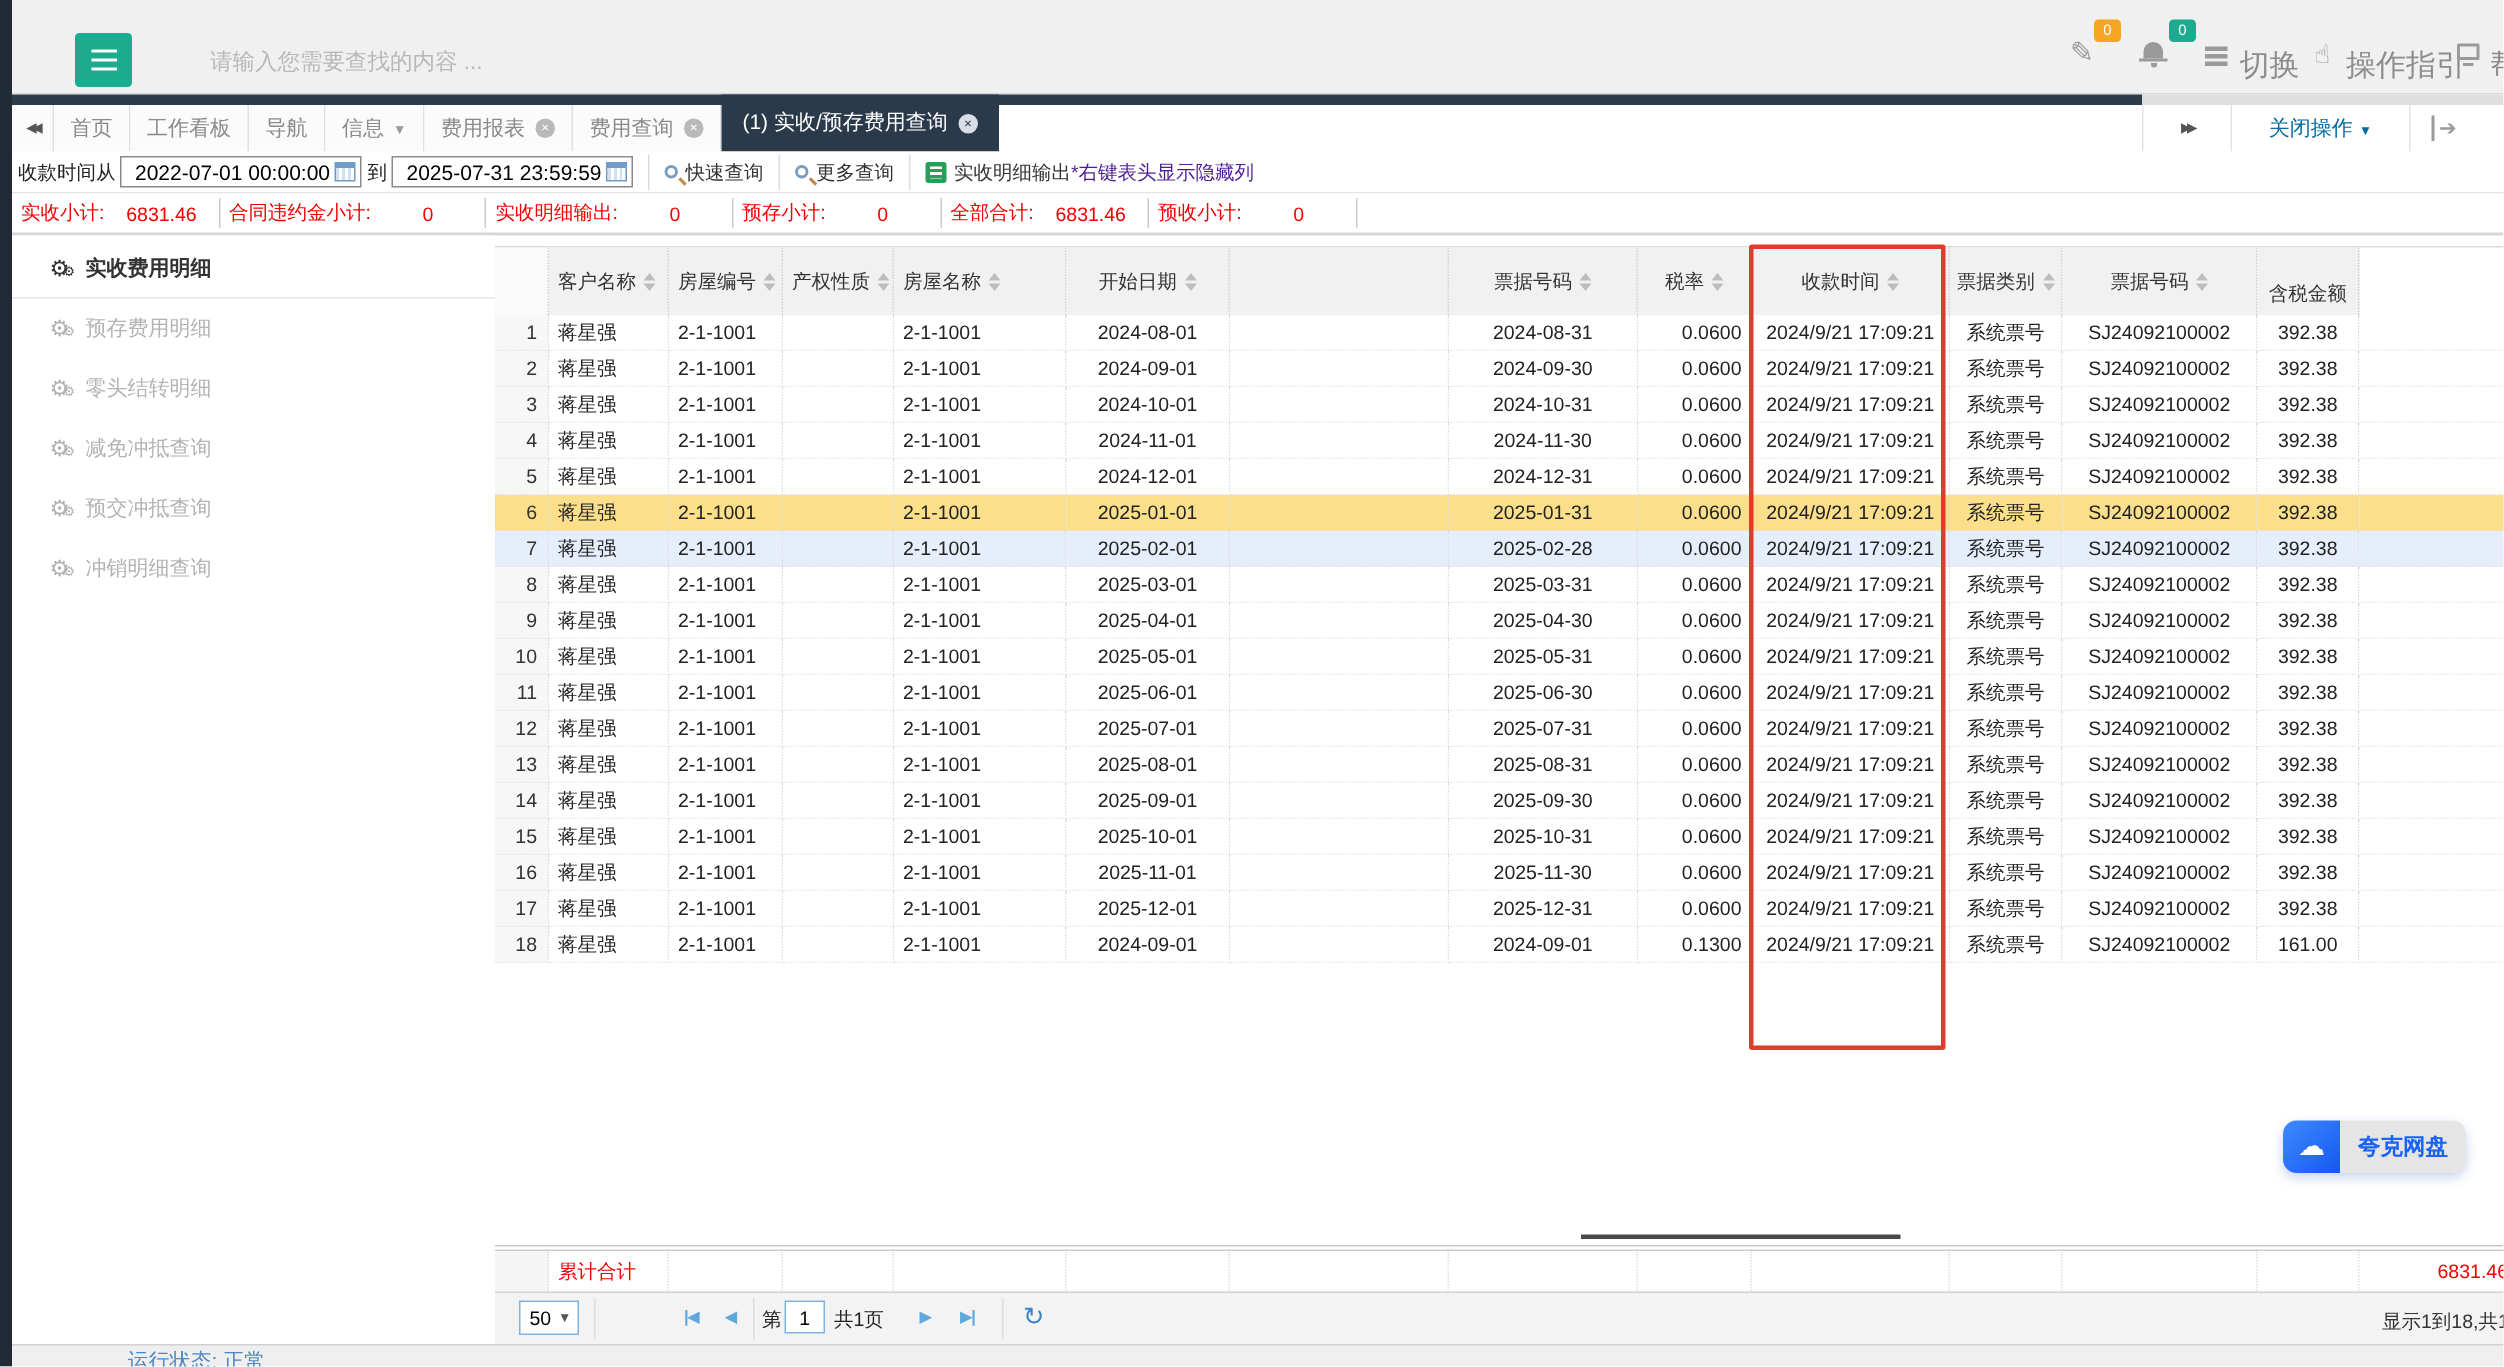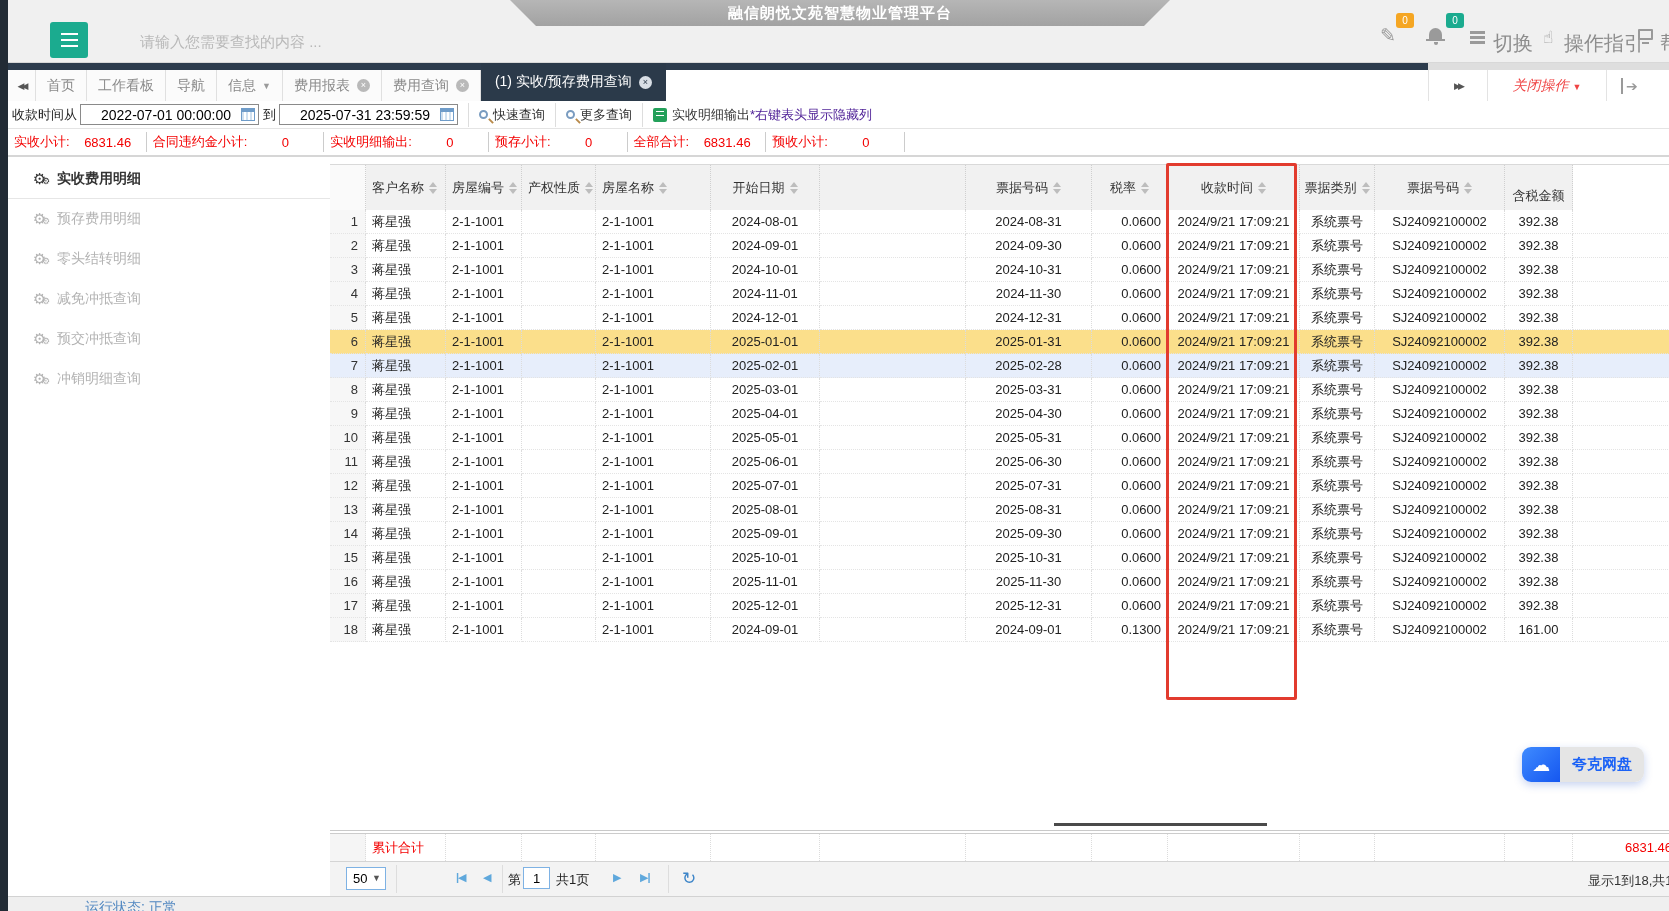--- a/index.html
+++ b/index.html
@@ -49,30 +49,30 @@
   .tab { height:31px; background:#fbfbfb; border-right:1px solid #e0e0e0; color:#8a8a8a; font-size:14px;
     display:flex; align-items:center; padding:0 11px; cursor:pointer; white-space:nowrap; }
   .tab .caret { font-size:9px; margin-left:6px; color:#9a9a9a; }
   .tab .close { width:13px; height:13px; border-radius:50%; background:#b9b9b9; color:#fff; font-size:9px; line-height:13px;
     text-align:center; margin-left:7px; }
   .tab.active { height:38px; background:#2b3a4a; color:#fff; border-right:none; padding:0 14px; }
   .tab.active .close { background:#d8dee5; color:#2b3a4a; }
   .tab-right { position:absolute; right:0; top:7px; height:31px; left:1420px; background:#fff; display:flex; align-items:center; }
   .tr-sep { width:1px; height:31px; background:#e3e3e3; }
   .fwd-btn { width:58px; text-align:center; color:#555; font-size:9px; letter-spacing:-3px; cursor:pointer; }
-  .close-ops { width:118px; text-align:center; color:#ef4444; font-size:14px; cursor:pointer;font-style:italic; }
+  .close-ops { width:118px; text-align:center; color:#0369a1; font-size:14px; cursor:pointer; }
   .close-ops .caret { font-size:9px; margin-left:4px; }
   .exit-ico { margin-left:14px; color:#9a9a9a; font-size:14px; border-left:2px solid #9a9a9a; padding-left:3px; cursor:pointer; }
 
   
   .filterbar { position:absolute; left:8px; top:101px; right:0; height:28px; background:#fff; border-bottom:1px solid #e4e4e4;
     display:flex; align-items:center; font-size:13px; color:#222; }
   .filterbar .flabel { margin-left:4px; white-space:nowrap; }
   .date-box { position:relative; margin-left:3px; }
-  .date-input { width:179px; height:21px; border:1px solid #8a8a8a; font-size:14px; color:#000; padding:0 20px 0 20px;
+  .date-input { width:161px; height:21px; border:1px solid #8a8a8a; font-size:14px; color:#000; padding:0 20px 0 9px;
     font-family:"Liberation Sans","DejaVu Sans",sans-serif; }
   .cal-ico { position:absolute; right:4px; top:4px; width:14px; height:13px; border:1px solid #6f9cc9; border-top:4px solid #6f9cc9;
     background:repeating-linear-gradient(90deg,#cfe0f0 0 2px,#fff 2px 4px); cursor:pointer; }
   .fsep { width:1px; height:24px; background:#ddd; margin:0 10px; }
   .fbtn { display:flex; align-items:center; cursor:pointer; white-space:nowrap; color:#333; }
   .mag { width:9px; height:9px; border:2px solid #7a9cc0; border-radius:50%; position:relative; margin-right:5px; }
   .mag:after { content:""; position:absolute; left:7px; top:8px; width:6px; height:2px; background:#b98a4a; transform:rotate(45deg); }
   .xls { width:14px; height:14px; background:#23a05a; border-radius:2px; margin-right:5px; position:relative; }
   .xls:after { content:""; position:absolute; left:3px; top:3px; right:3px; bottom:3px;
     background:repeating-linear-gradient(#fff 0 1.5px,transparent 1.5px 4px); }
@@ -158,23 +158,20 @@
     display:flex; align-items:center; justify-content:center; }
 </style>
 </head>
 <body>
 
 <div id="app">
 
   <div class="left-strip"></div>
 
   <div class="toolbar">
-    <div class="ribbon">
-      <span>融信朗悦文苑智慧物业管理平台</span>
-    </div>
     <div class="hamburger">
         <span class="bars"></span>
       </div>
     <input class="search-input" placeholder="请输入您需要查找的内容 ..." style="">
     <span class="tb-ico pencil">✎</span>
     <span class="badge orange">0</span>
     <span class="bell"></span>
     <span class="badge green">0</span>
     <span class="list-ico"></span>
     <span class="tb-label lbl-switch">切换</span>

